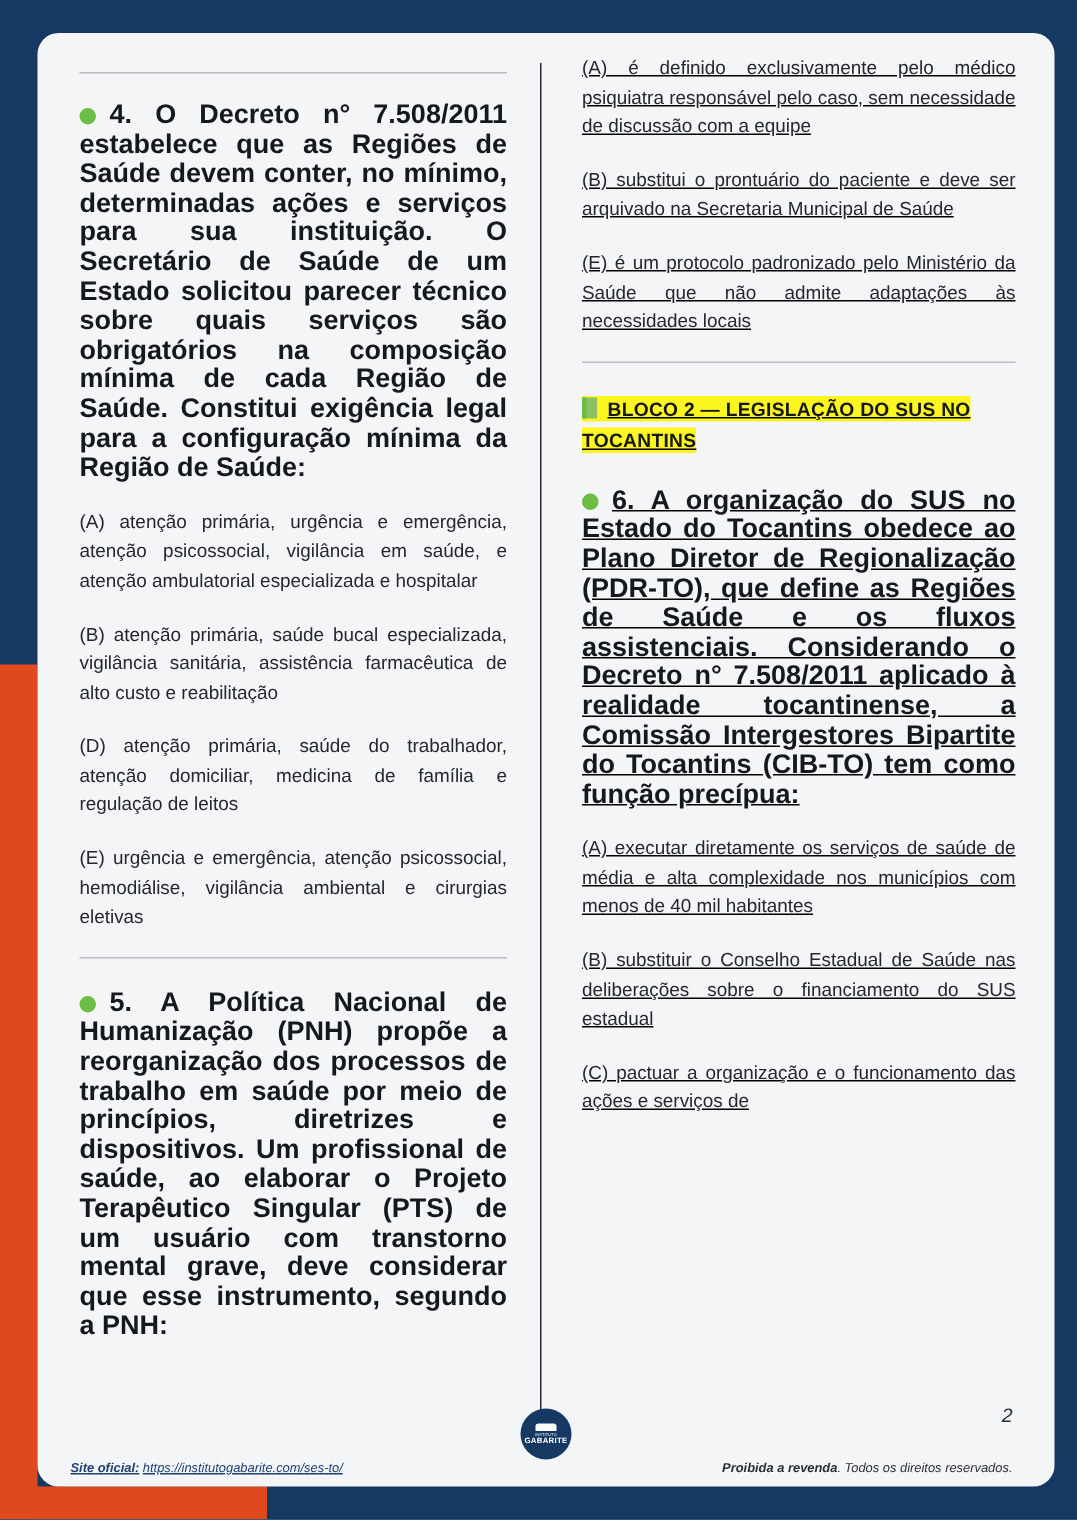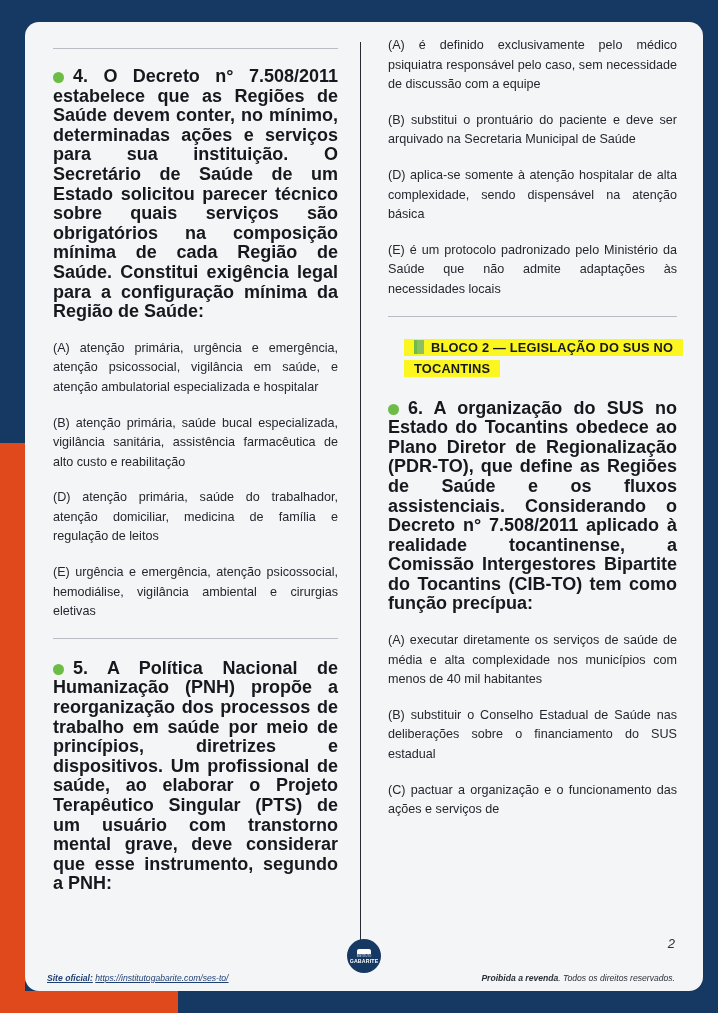--- a/index.html
+++ b/index.html
@@ -64,20 +64,21 @@
     position: relative;
     padding: 0;
   }
   .col-left {
     width: 339px;
     padding: 14px 26px 0 28px;
   }
   .col-right {
     width: 339px;
     padding: 14px 26px 0 24px;
+    text-decoration: underline;
   }
 
   
   .col-divider {
     position: absolute;
     left: 335px;
     top: 20px;
     width: 1px;
     height: 900px;
     background: #262b33;
@@ -123,23 +124,22 @@
   .block-head {
     margin: 6px 0 20px 0;
     font-size: 12.8px;
     font-weight: bold;
     line-height: 21px;
     letter-spacing: 0.2px;
     color: #15181d;
   }
   .block-head .hl {
     background: #fbf520;
-    padding: 1px 10px;
+    padding: 1px 0;
     box-decoration-break: clone;
-    margin-left: 16px;
     -webkit-box-decoration-break: clone;
   }
   .book-icon {
     display: inline-block;
     width: 10px;
     height: 14px;
     background: #8cc063;
     border-left: 3px solid #6cbc45;
     vertical-align: -2px;
     margin-right: 7px;
@@ -272,21 +272,20 @@
         <div class="qstem">
           <span class="bullet"></span><span>5. A Política Nacional de Humanização (PNH) propõe a reorganização dos processos de trabalho em saúde por meio de princípios, diretrizes e dispositivos. Um profissional de saúde, ao elaborar o Projeto Terapêutico Singular (PTS) de um usuário com transtorno mental grave, deve considerar que esse instrumento, segundo a PNH:</span>
         </div>
 
       </div>
 
       <div class="column col-right">
 
         <div class="opt">(A) é definido exclusivamente pelo médico psiquiatra responsável pelo caso, sem necessidade de discussão com a equipe</div>
         <div class="opt">(B) substitui o prontuário do paciente e deve ser arquivado na Secretaria Municipal de Saúde</div>
-        <div class="opt">(D) aplica-se somente à atenção hospitalar de alta complexidade, sendo dispensável na atenção básica</div>
         <div class="opt">(E) é um protocolo padronizado pelo Ministério da Saúde que não admite adaptações às necessidades locais</div>
 
         <div class="hrule tight"></div>
 
         <div class="block-head">
           <span class="hl"><span class="book-icon"></span><span>BLOCO 2 — LEGISLAÇÃO DO SUS NO TOCANTINS</span></span>
         </div>
 
         <div class="qstem">
           <span class="bullet"></span><span>6. A organização do SUS no Estado do Tocantins obedece ao Plano Diretor de Regionalização (PDR-TO), que define as Regiões de Saúde e os fluxos assistenciais. Considerando o Decreto n° 7.508/2011 aplicado à realidade tocantinense, a Comissão Intergestores Bipartite do Tocantins (CIB-TO) tem como função precípua:</span>

